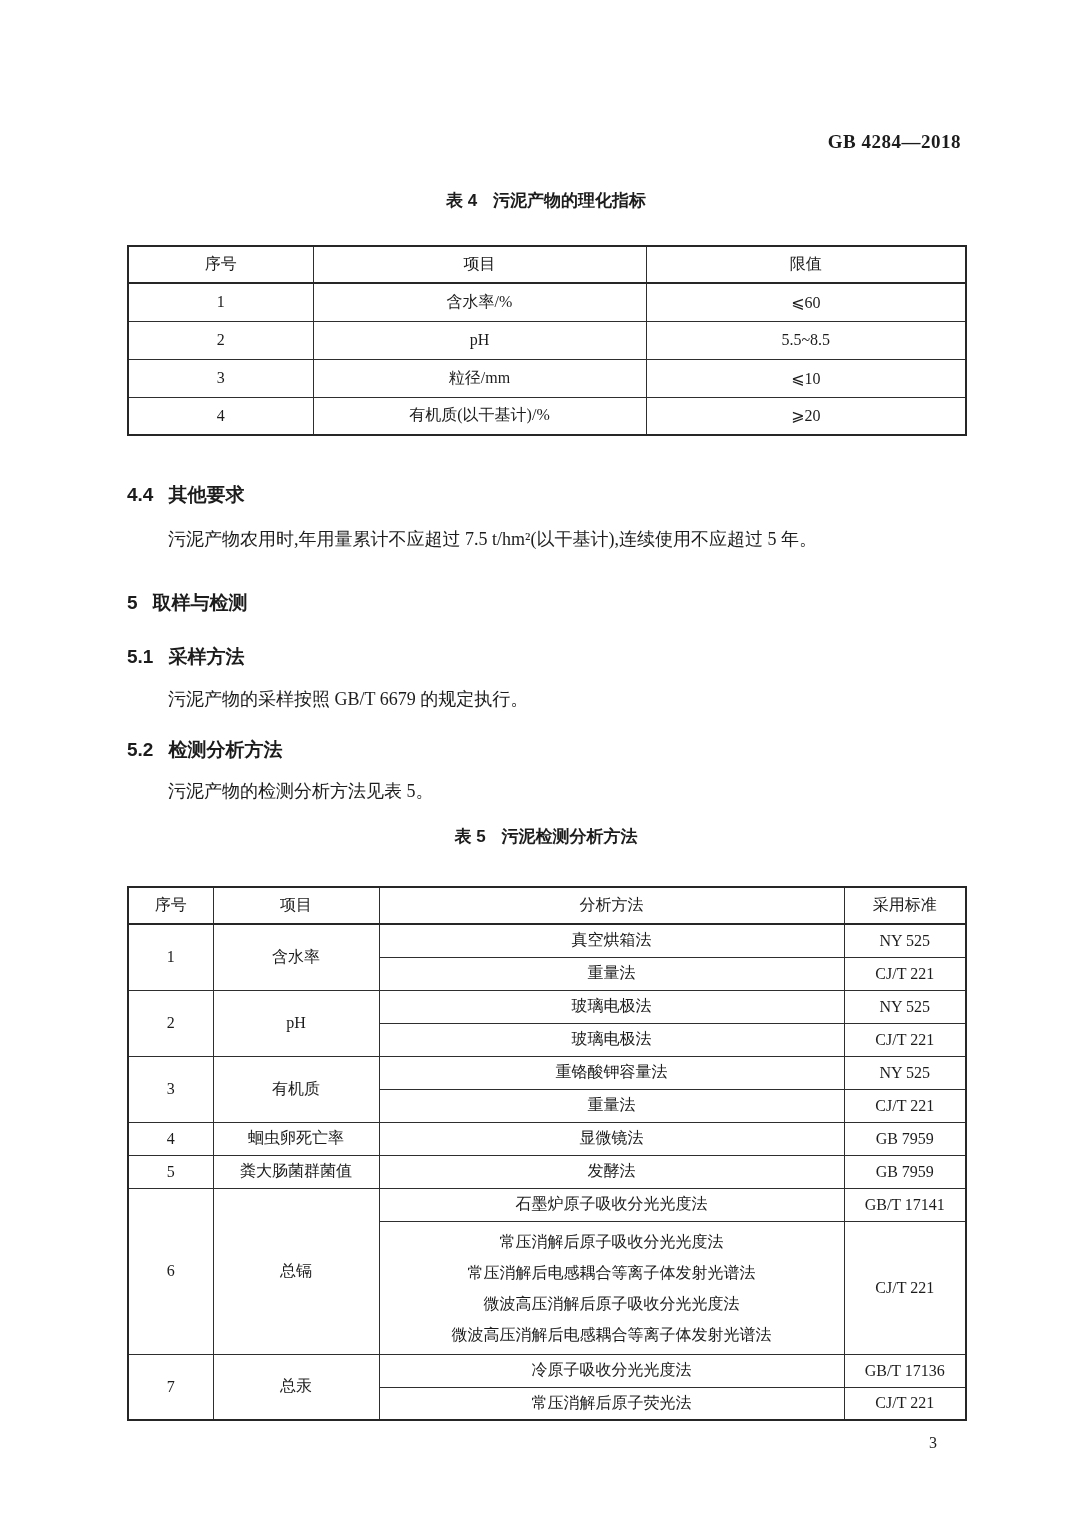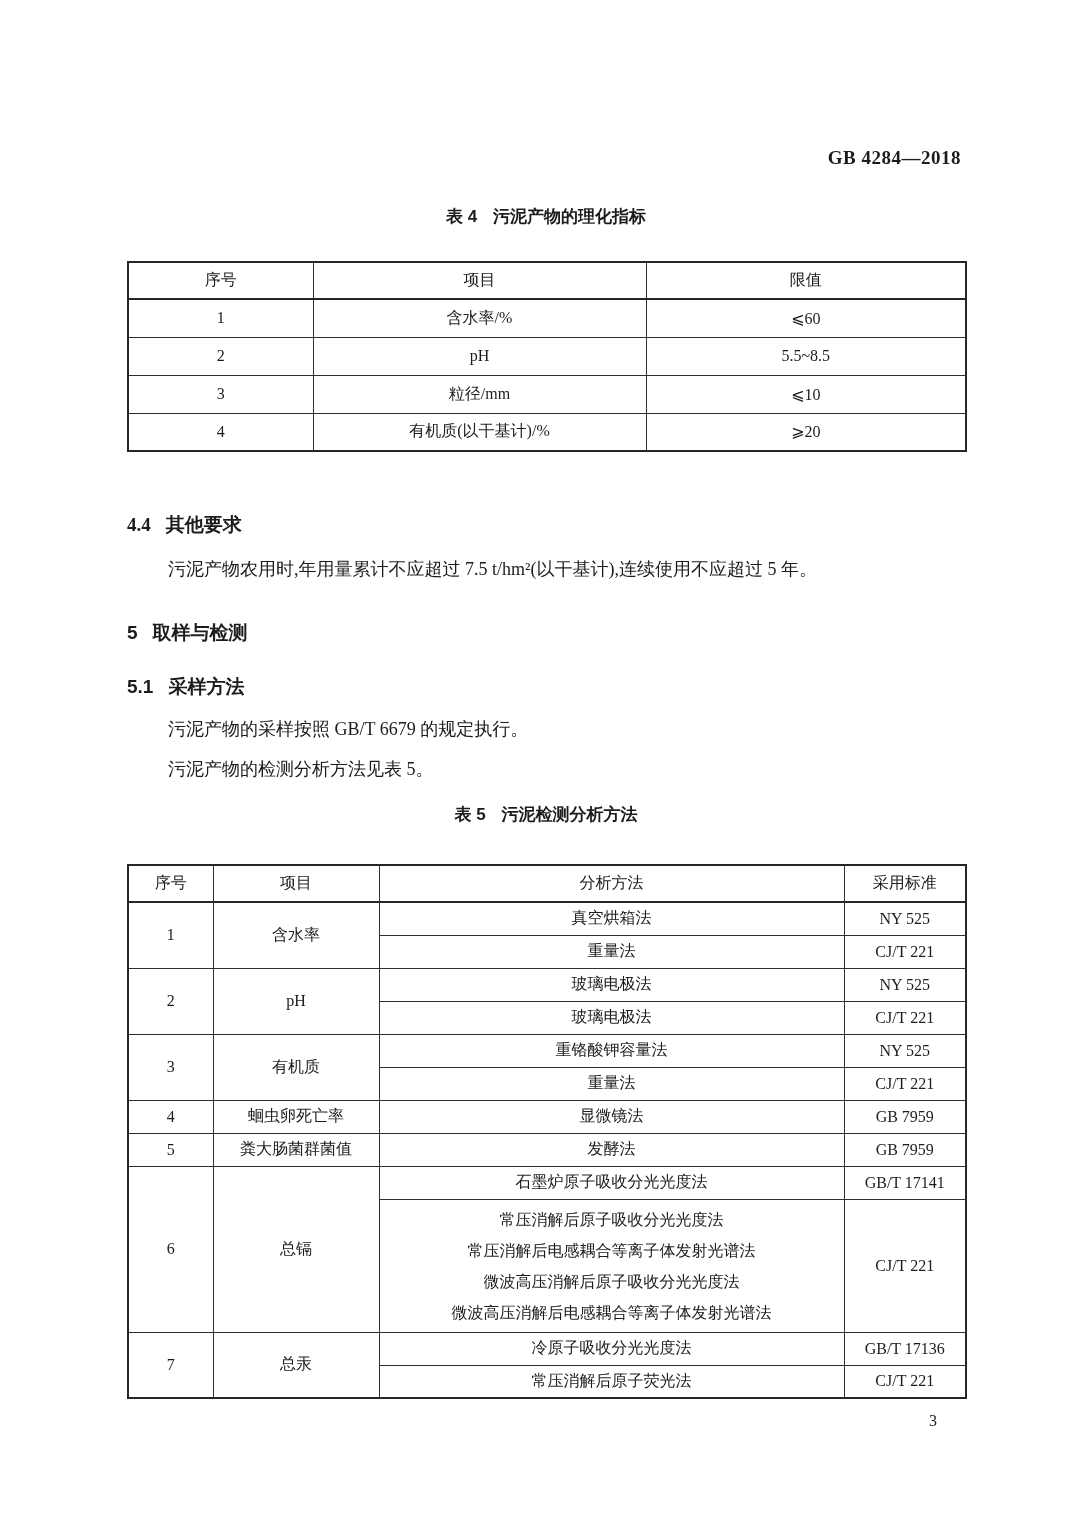--- a/index.html
+++ b/index.html
@@ -5,21 +5,21 @@
   * { margin:0; padding:0; box-sizing:border-box; }
   html,body { background:#ffffff; }
   .page {
     position:relative;
     width:1080px; height:1528px;
     background:#ffffff;
     color:#1c1c1c;
     font-family:"Liberation Serif","DejaVu Serif","DejaVu Sans",serif;
     overflow:hidden;
   }
-  .content { position:absolute; left:127px; top:16px; width:838px; }
+  .content { position:absolute; left:127px; top:0; width:838px; }
 
   .doc-header {
     padding-top:131px;
     text-align:right;
     padding-right:4px;
     font-size:19px; font-weight:bold; line-height:22px;
     letter-spacing:0.5px;
   }
 
   .table-title {
@@ -49,21 +49,21 @@
   .t4-table { margin-top:33px; }
   .t4-table th { height:37px; }
   .t4-table td { height:38px; }
   .t4c1 { width:185px; } .t4c2 { width:333px; } .t4c3 { width:320px; }
 
   .sec-heading {
     font-size:19px; font-weight:bold; line-height:24px;
     font-family:"Liberation Sans","DejaVu Sans",sans-serif;
   }
   .sec-heading .sec-num { margin-right:15px; }
-  .s44 { margin-top:61px;font-family:Liberation Serif, serif; }
+  .s44 { margin-top:47px; }
   .s5  { margin-top:41px; }
   .s51 { margin-top:30px; }
   .s52 { margin-top:28px; }
 
   .body-p {
     font-size:18px; line-height:22px;
     text-indent:41px;
   }
   .p44 { margin-top:21px; }
   .p51 { margin-top:19px; }
@@ -139,20 +139,23 @@
 
     <div class="sec-heading s5">
       <span class="sec-num">5</span><span class="sec-label">取样与检测</span>
     </div>
 
     <div class="sec-heading s51">
       <span class="sec-num">5.1</span><span class="sec-label">采样方法</span>
     </div>
     <p class="body-p p51">污泥产物的采样按照 GB/T 6679 的规定执行。</p>
 
+    <div class="sec-heading s52">
+      <span class="sec-num">5.2</span><span class="sec-label">检测分析方法</span>
+    </div>
     <p class="body-p p52">污泥产物的检测分析方法见表 5。</p>
 
     <div class="table-title t5-title">
       <span class="tt-label">表 5</span><span class="tt-text">污泥检测分析方法</span>
     </div>
 
     <table class="std-table t5-table">
       <colgroup>
           <col class="t5c1">
           <col class="t5c2">

